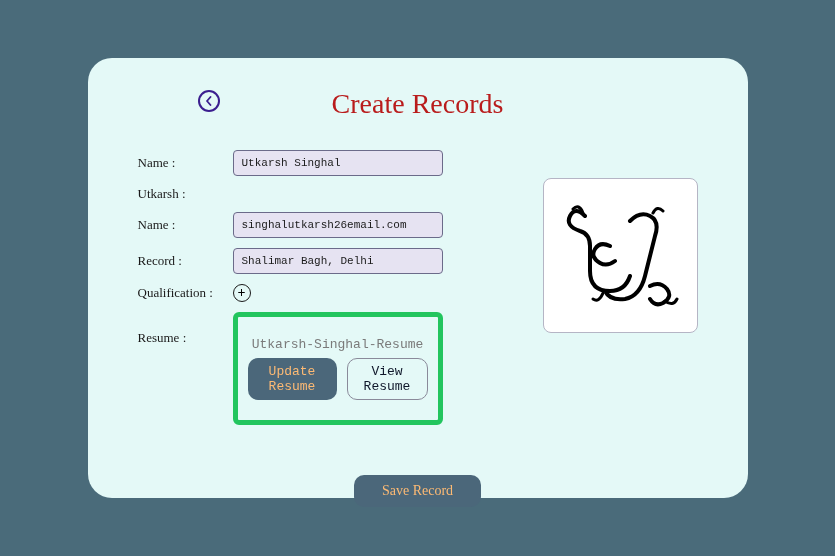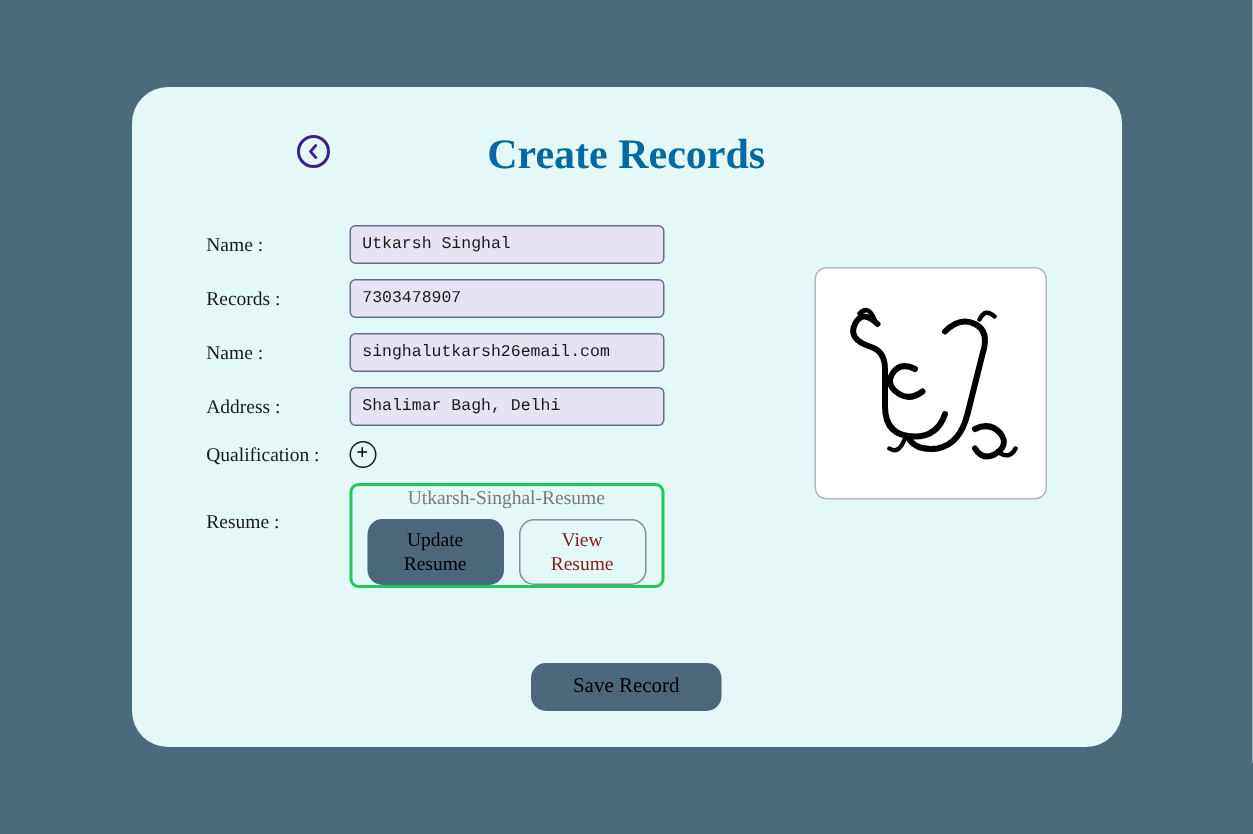--- a/index.html
+++ b/index.html
@@ -37,22 +37,22 @@
       border-radius: 50%;
       display: flex;
       align-items: center;
       justify-content: center;
       cursor: pointer;
       color: #3b1f8f;
     }
     .back-btn svg { width: 10px; height: 10px; }
     .title {
       font-size: 28px;
-      font-weight: bold;
-      color: #0369a1;
+      font-weight: normal;
+      color: #b91c1c;
       text-align: center;
     }
     .content {
       display: flex;
       gap: 20px;
     }
     .form-col {
       flex: 1;
     }
     .form-row {
@@ -84,51 +84,52 @@
       border-radius: 50%;
       display: flex;
       align-items: center;
       justify-content: center;
       cursor: pointer;
       font-size: 14px;
       font-weight: bold;
       line-height: 1;
     }
     .resume-box {
-      border: 2px solid #22c55e;
+      border: 5px solid #22c55e;
       border-radius: 6px;
-      padding: 0 10px;
+      padding: 20px 10px;
       width: 210px;
       text-align: center;
+      font-family: Liberation Mono, monospace;
     }
     .resume-name {
       font-size: 13px;
       color: #7a7a7a;
       margin-bottom: 6px;
     }
     .resume-actions {
       display: flex;
       gap: 10px;
       justify-content: center;
     }
     .btn {
       font-family: inherit;
       font-size: 13px;
       padding: 5px 12px;
       border-radius: 10px;
       cursor: pointer;
     }
     .btn-primary {
       background: #4b677a;
-      color: #000000;
+      color: #fdba74;
       border: none;
     }
     .btn-secondary {
       background: transparent;
-      color: #7f1d1d;
+      color: #0f172a;
       border: 1px solid #8a8a9a;
     }
     .avatar-box {
       width: 155px;
       height: 155px;
       border: 1px solid #b5b5c5;
       border-radius: 8px;
       background: #fff;
       display: flex;
       align-items: center;
@@ -160,31 +161,30 @@
 
   <div class="content">
     <div class="form-col">
 
       <div class="form-row">
         <span class="label">Name :</span>
         <input class="input" value="Utkarsh Singhal" style="">
       </div>
 
       <div class="form-row">
-        <span class="label">Records :</span>
-        <input class="input" value="7303478907" style="">
+        <span class="label">Utkarsh :</span>
       </div>
 
       <div class="form-row">
         <span class="label">Name :</span>
         <input class="input" value="singhalutkarsh26email.com" style="">
       </div>
 
       <div class="form-row">
-        <span class="label">Address :</span>
+        <span class="label">Record :</span>
         <input class="input" value="Shalimar Bagh, Delhi" style="">
       </div>
 
       <div class="form-row">
         <span class="label">Qualification :</span>
         <div class="add-btn">
           <span>+</span>
         </div>
       </div>
 

